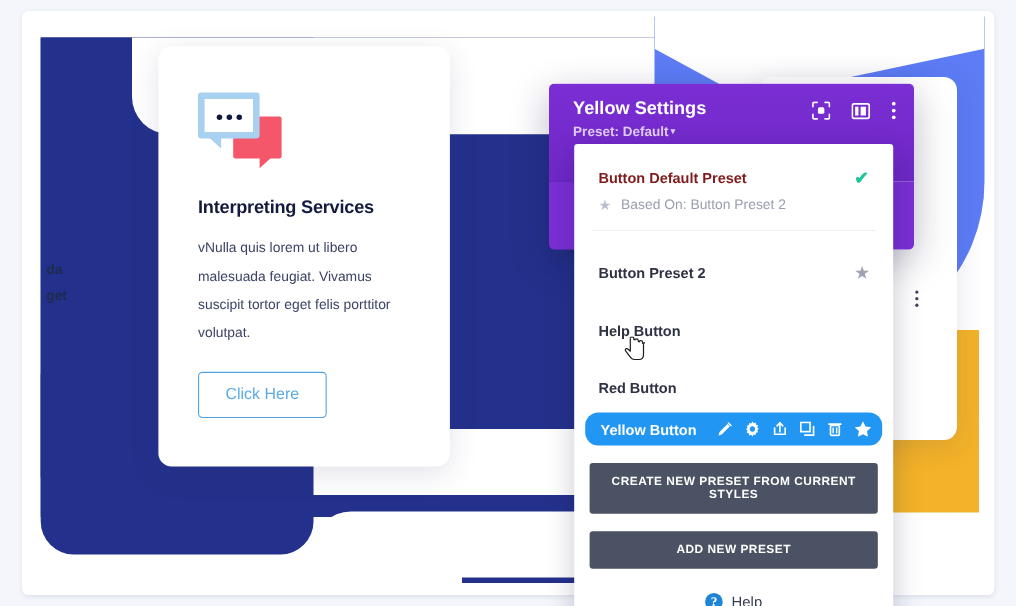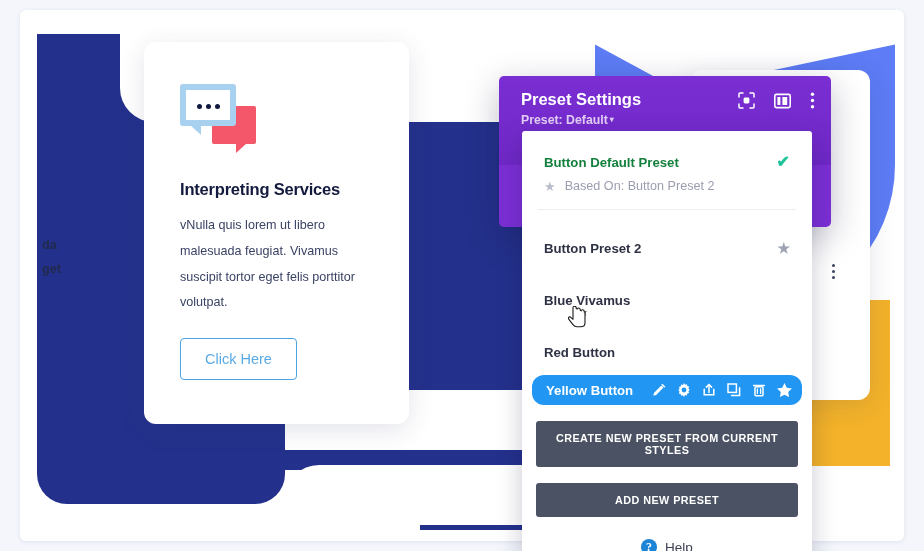--- a/index.html
+++ b/index.html
@@ -220,21 +220,21 @@
     position: absolute;
     left: 522px; top: 131px;
     width: 290px;
     background: #ffffff;
     border-radius: 3px;
     box-shadow: 0 8px 26px rgba(20,20,60,.22);
     padding: 16px 0 18px 0;
   }
   .dd-default { padding: 6px 22px 2px 22px; position: relative; }
   .dd-default .name {
-    font-size: 13.2px; font-weight: bold; color: #15803d; text-align: right;
+    font-size: 13.2px; font-weight: bold; color: #7f1d1d; text-align: right;
   }
   .check {
     position: absolute; right: 22px; top: 5px;
     color: #1fc39b; font-size: 16px; font-weight: bold;
   }
   .dd-basedon {
     display: flex; align-items: center; gap: 9px;
     padding: 6px 22px 0 22px;
     font-size: 12.6px; color: #9a9db0;
   }
@@ -331,21 +331,21 @@
       <div class="vdots">
           <i></i>
           <i></i>
           <i></i>
         </div>
     </div>
   </div>
 
   <div id="panel">
     <div class="panel-head">
-      <div class="panel-title">Preset Settings</div>
+      <div class="panel-title">Yellow Settings</div>
       <div class="panel-sub">
         <span>Preset: Default</span><span class="caret">▾</span>
       </div>
       <div class="head-icons">
         <span class="hicon">
           <svg width="17" height="17" viewBox="0 0 17 17">
             <path d="M1 5V2a1 1 0 0 1 1-1h3M12 1h3a1 1 0 0 1 1 1v3M16 12v3a1 1 0 0 1-1 1h-3M5 16H2a1 1 0 0 1-1-1v-3" stroke="#ffffff" stroke-width="1.5" fill="none" stroke-linecap="round"></path>
             <rect x="5.6" y="5.6" width="5.8" height="5.8" rx="1.4" fill="#ffffff"></rect>
           </svg>
         </span>
@@ -380,21 +380,21 @@
     </div>
 
     <div class="dd-sep"></div>
 
     <div class="dd-row">
       <span>Button Preset 2</span>
       <span class="star-right">★</span>
     </div>
 
     <div class="dd-row">
-      <span>Blue Vivamus</span>
+      <span>Help Button</span>
     </div>
 
     <div class="dd-row">
       <span>Red Button</span>
     </div>
 
     <div class="dd-row selected">
       <span>Yellow Button</span>
       <span class="row-actions">
         <span class="ricon">

